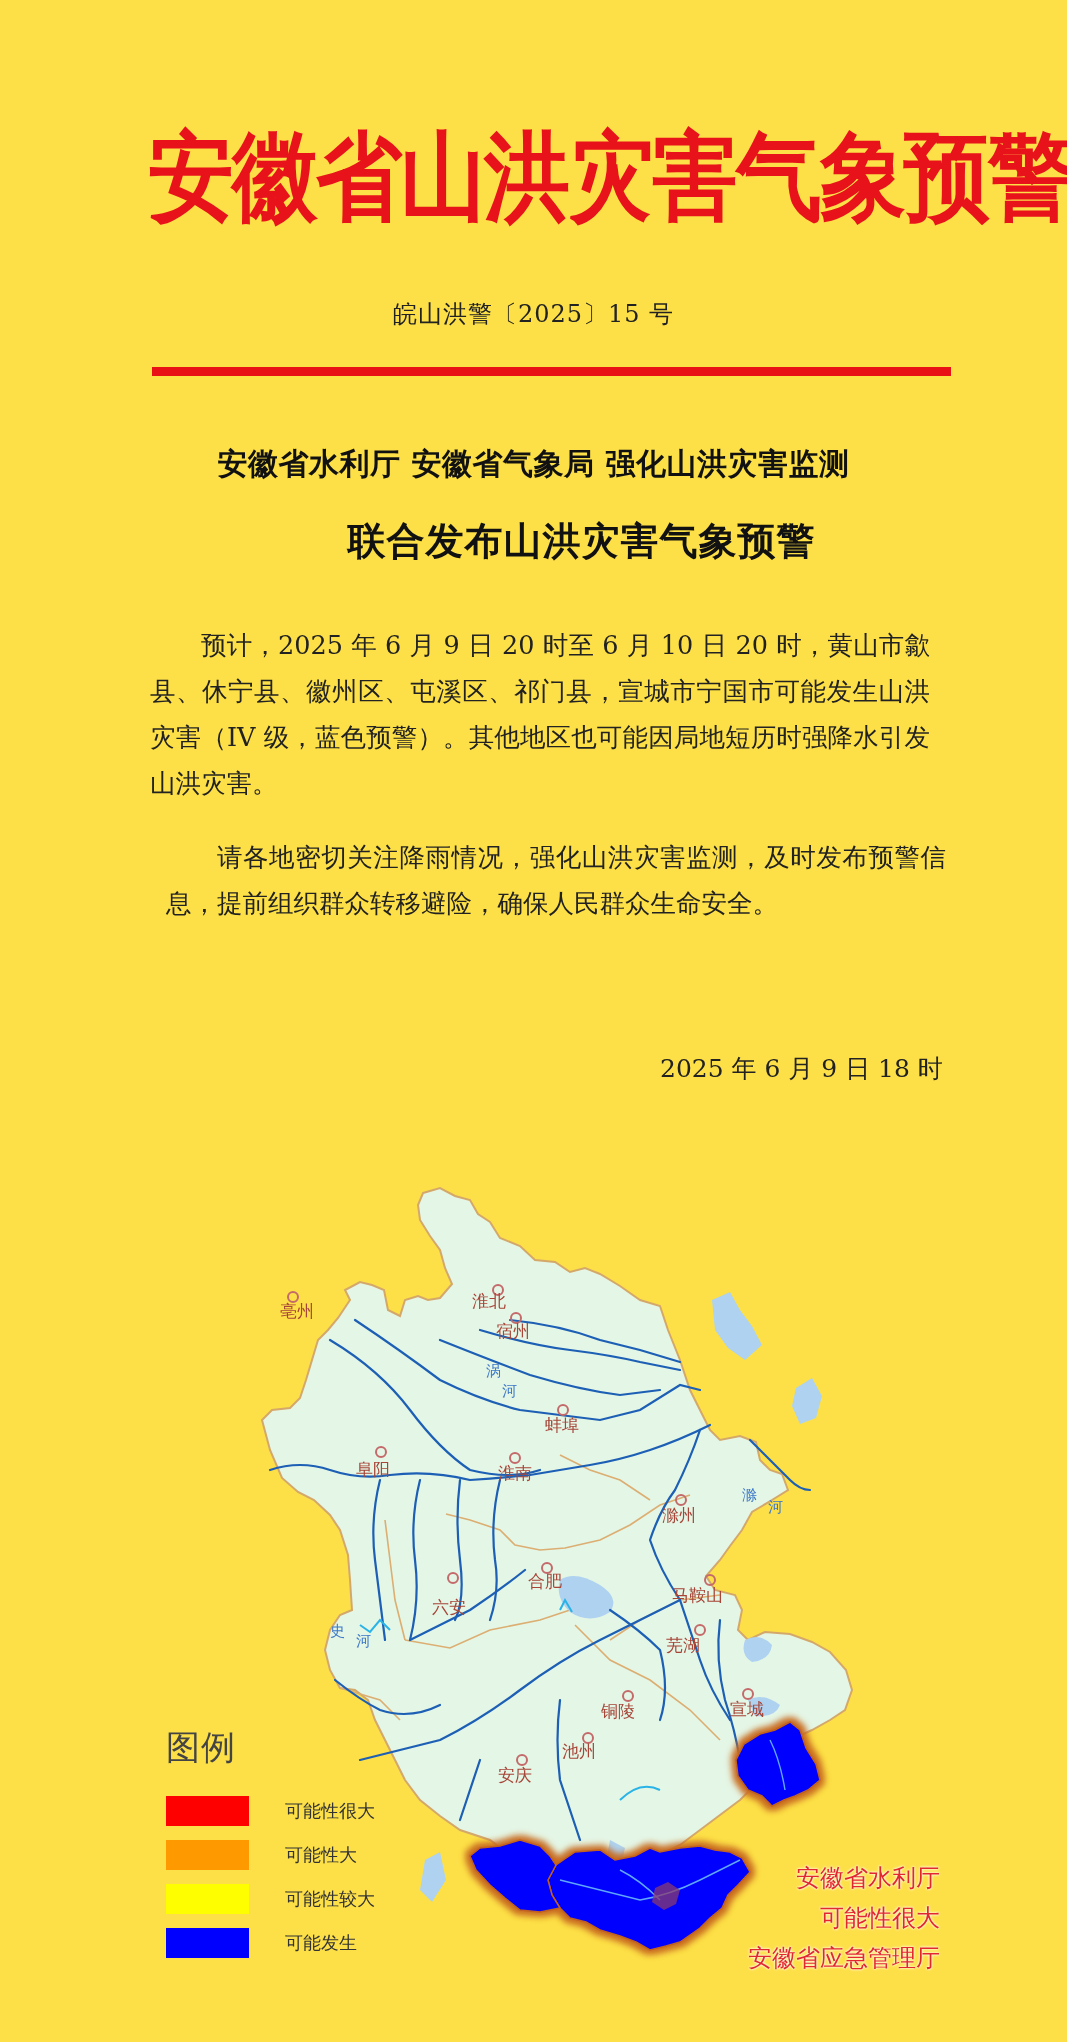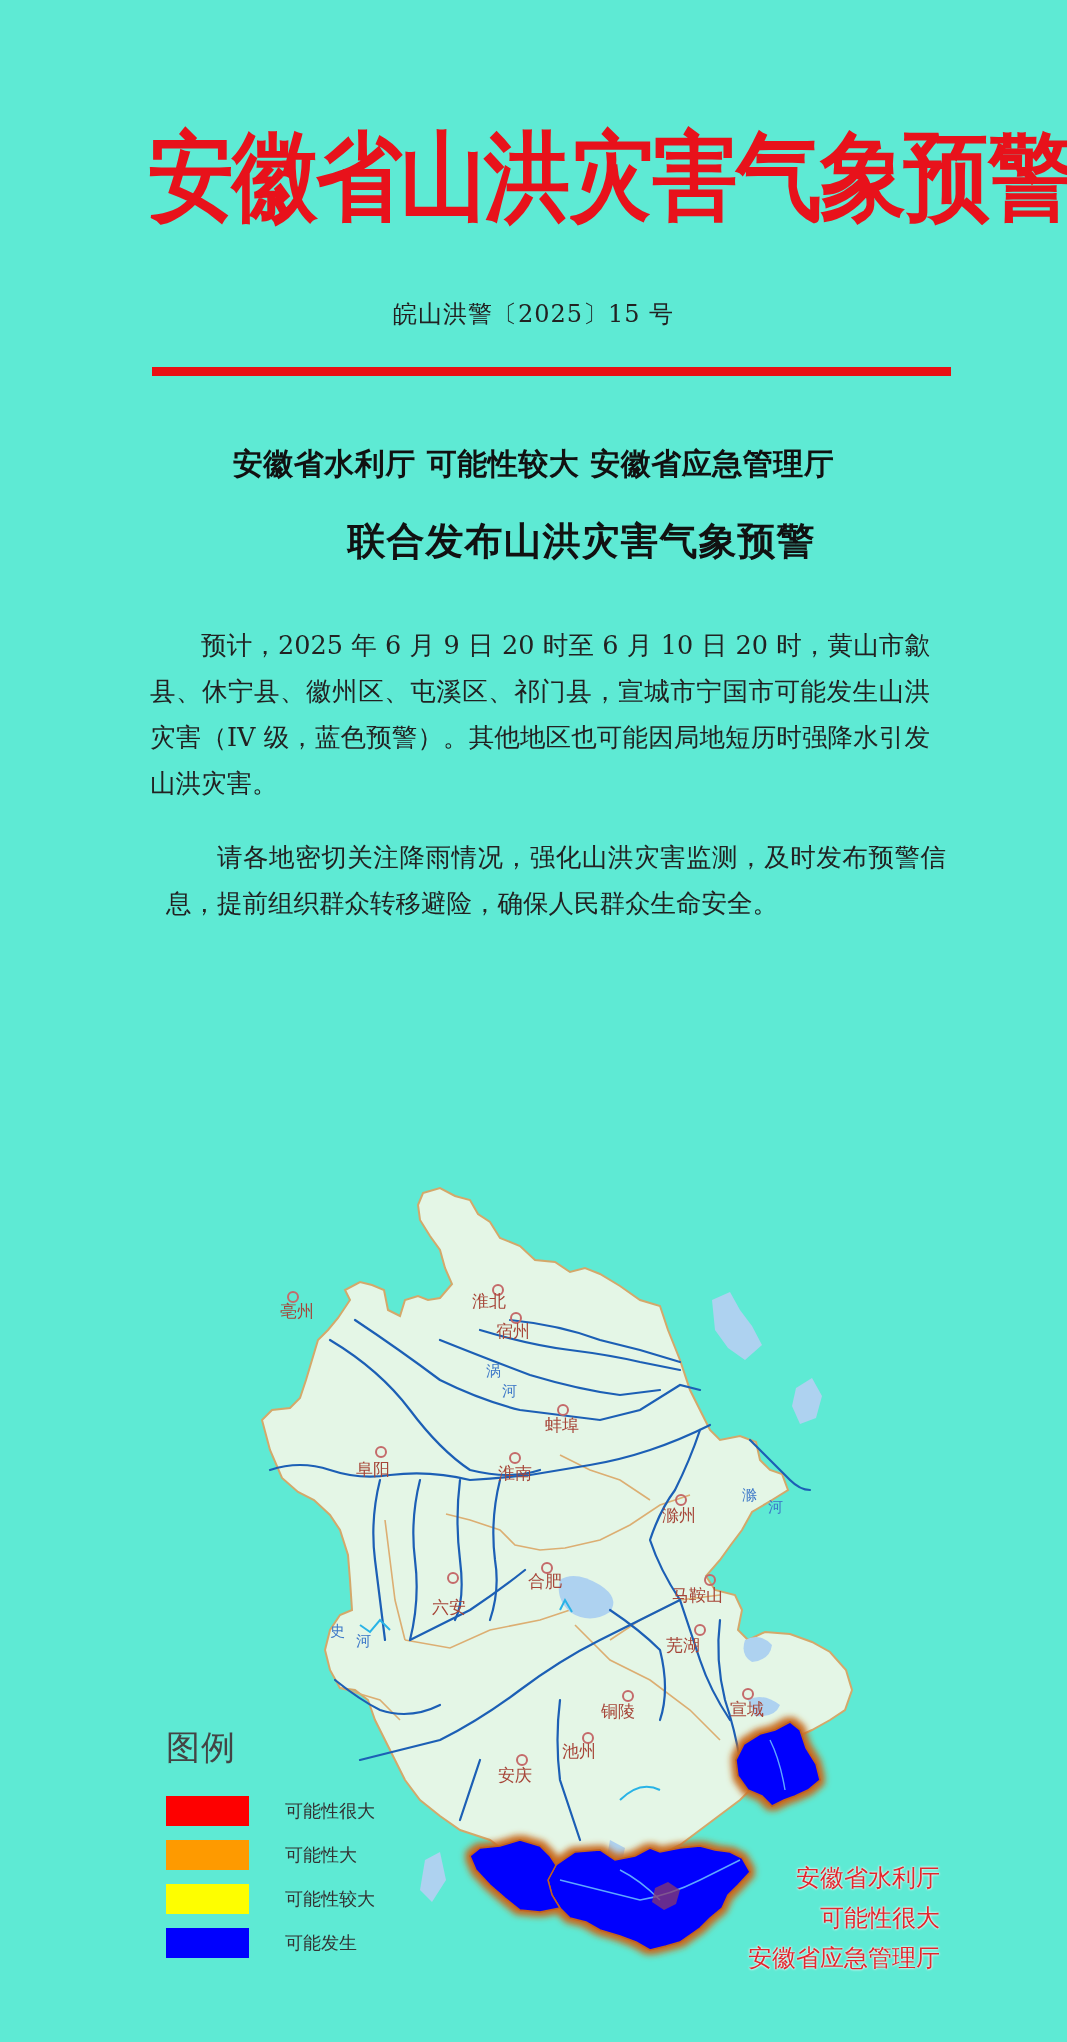--- a/index.html
+++ b/index.html
@@ -1,17 +1,17 @@
 <!DOCTYPE html>
 <html><head>
 <meta charset="utf-8">
 <style>
   html, body { margin: 0; padding: 0; background: #ffffff; }
   body { width: 1067px; height: 2042px; position: relative; overflow: hidden; }
-  .page { position: absolute; left: 0; top: 0; width: 1067px; height: 2042px; background: #5eead4; }
+  .page { position: absolute; left: 0; top: 0; width: 1067px; height: 2042px; background: #fde047; }
 
   .masthead {
     position: absolute; left: 148px; top: 118px; width: 800px; height: 116px;
     color: #e8121b; font-family: "DejaVu Serif", "Liberation Serif", serif;
     font-weight: bold; font-size: 86px; line-height: 116px;
     letter-spacing: -2px; text-align: center; white-space: nowrap;
     transform: scaleY(1.12); transform-origin: center;
   }
   .doc-number {
     position: absolute; left: 0; width: 1067px; top: 298px; text-align: center;
@@ -76,26 +76,27 @@
 <body>
 
 <div class="page">
 
   <div class="masthead">安徽省山洪灾害气象预警</div>
 
   <div class="doc-number">皖山洪警〔2025〕15 号</div>
 
   <div class="red-rule"></div>
 
-  <div class="issuers">安徽省水利厅 可能性较大 安徽省应急管理厅</div>
+  <div class="issuers">安徽省水利厅 安徽省气象局 强化山洪灾害监测</div>
   <div class="subtitle">联合发布山洪灾害气象预警</div>
 
   <p class="body-text para-1" style="margin:0">预计，2025 年 6 月 9 日 20 时至 6 月 10 日 20 时，黄山市歙县、休宁县、徽州区、屯溪区、祁门县，宣城市宁国市可能发生山洪灾害（IV 级，蓝色预警）。其他地区也可能因局地短历时强降水引发山洪灾害。</p>
   <p class="body-text para-2" style="margin:16px">请各地密切关注降雨情况，强化山洪灾害监测，及时发布预警信息，提前组织群众转移避险，确保人民群众生命安全。</p>
 
+  <div class="sign-date">2025 年 6 月 9 日 18 时</div>
 
   <div class="map-wrap">
     <svg width="800" height="800" viewBox="150 1180 800 800" xmlns="http://www.w3.org/2000/svg">
       <defs>
         <filter id="glow" x="-20%" y="-20%" width="140%" height="140%">
           <feMorphology operator="dilate" radius="4" in="SourceAlpha" result="d"></feMorphology>
           <feGaussianBlur in="d" stdDeviation="3" result="b"></feGaussianBlur>
           <feFlood flood-color="#c86a1e"></feFlood>
           <feComposite in2="b" operator="in" result="g"></feComposite>
           <feMerge>

